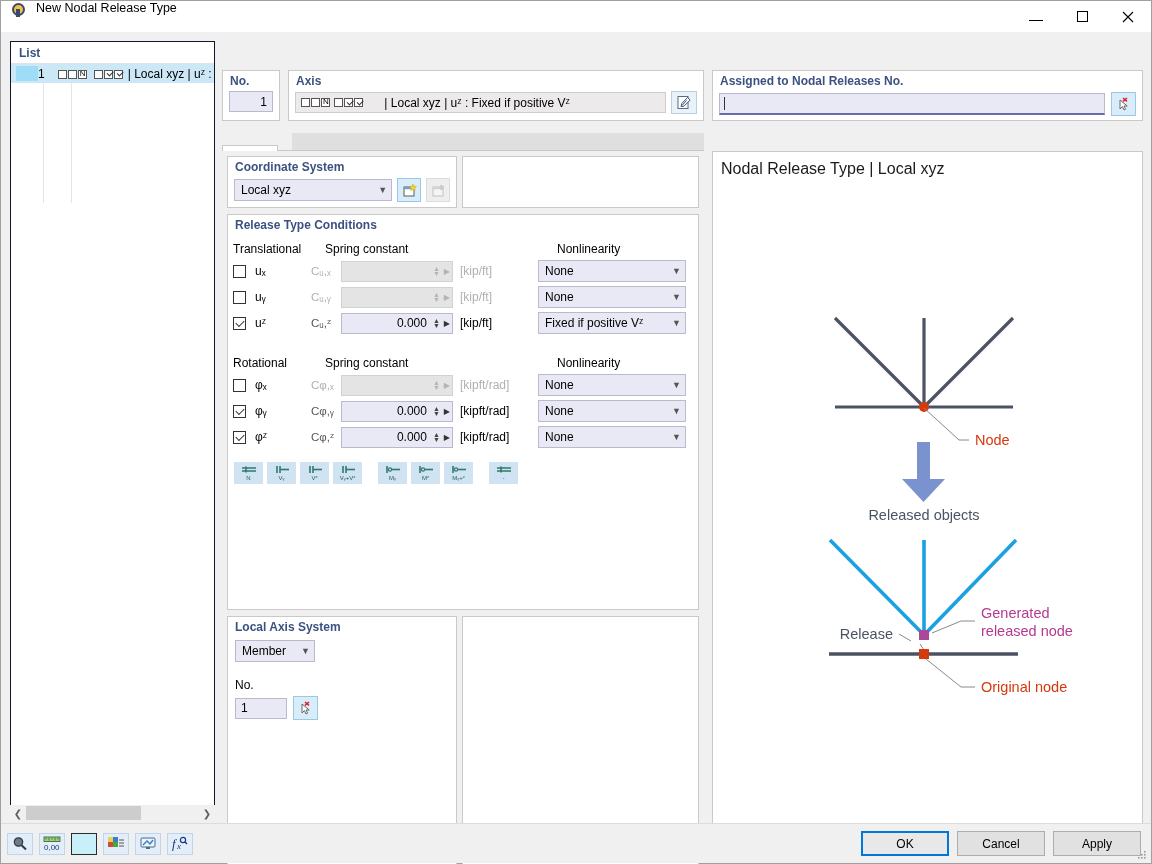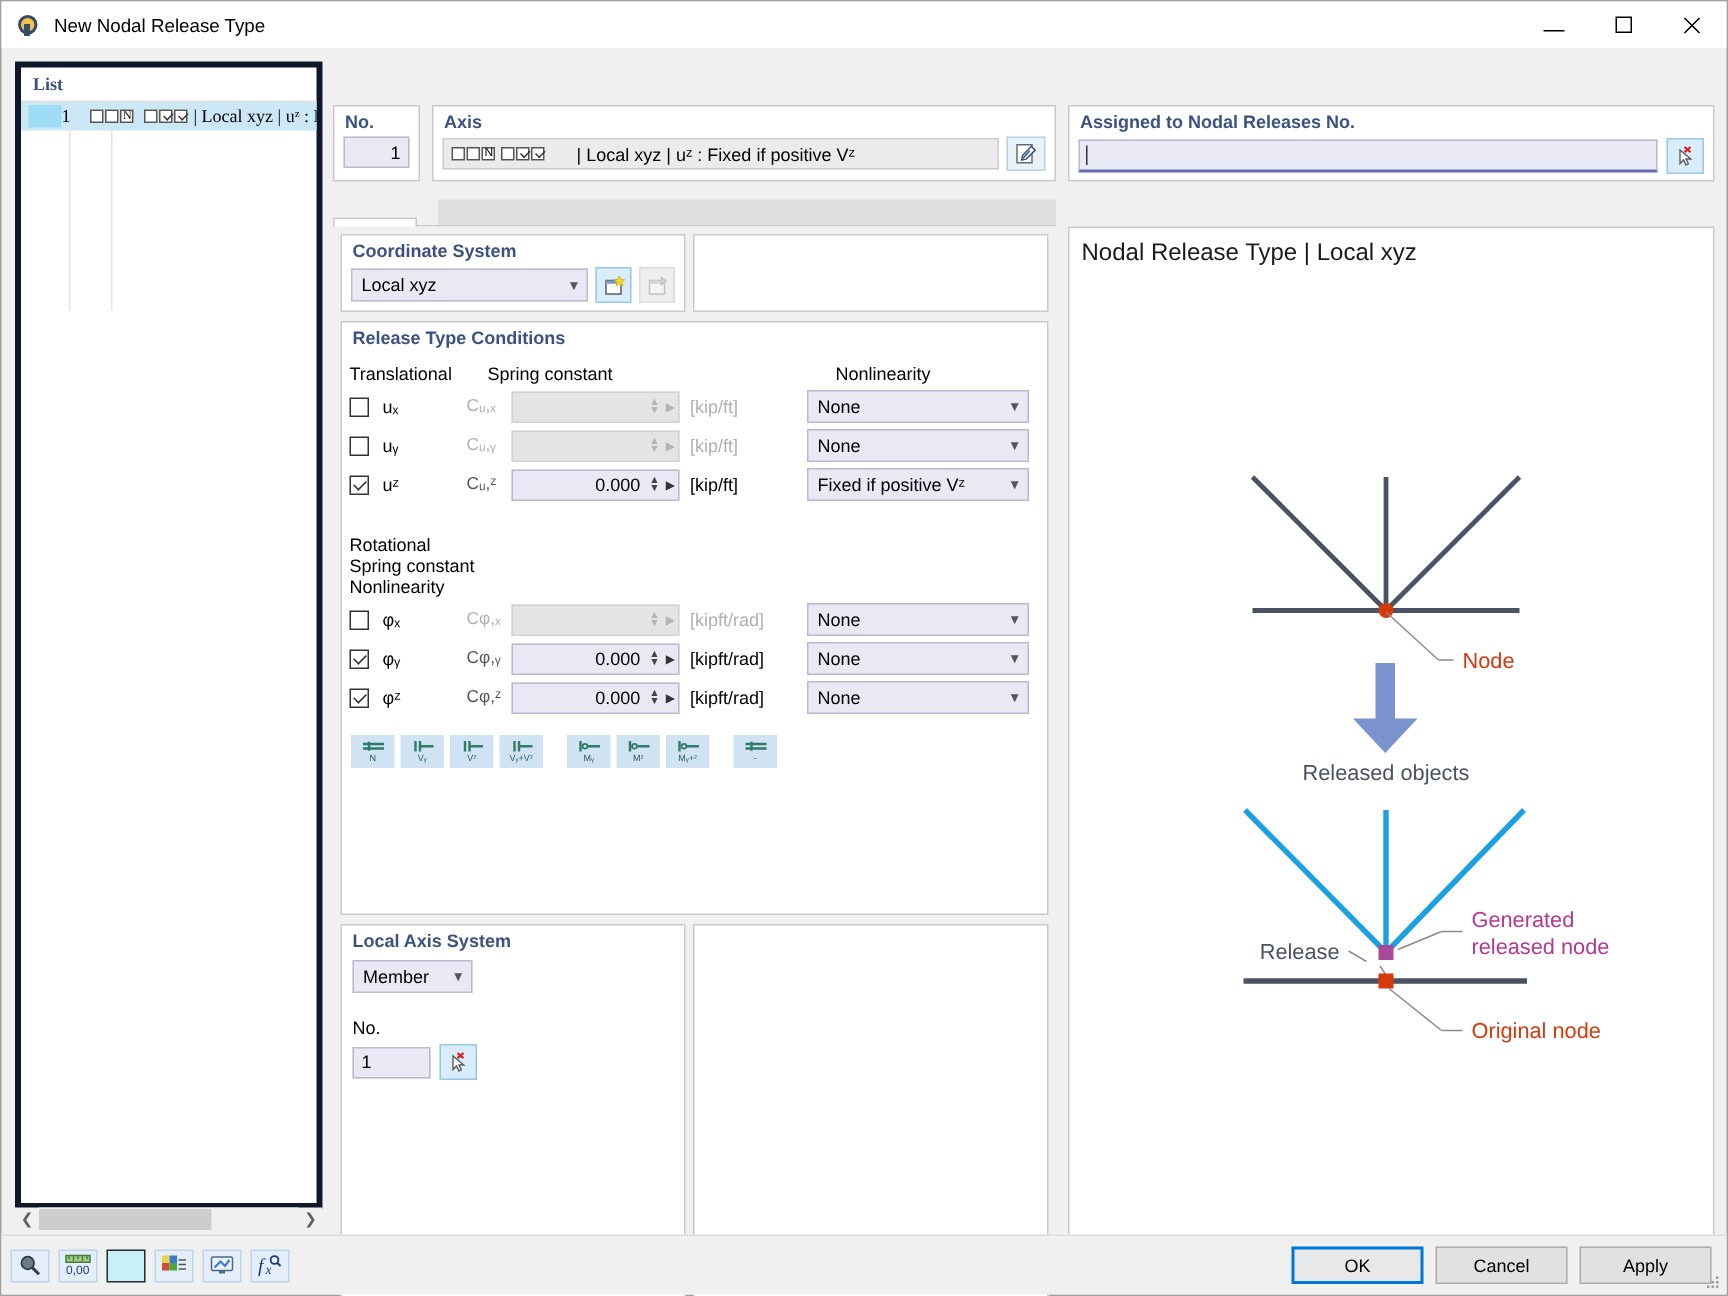--- a/index.html
+++ b/index.html
@@ -7,38 +7,38 @@
   body {
     width:1152px; height:864px;
     font-family:"Liberation Sans", sans-serif;
     font-size:12px; color:#000;
     background:#f0f0f0;
     overflow:hidden;
   }
   .window { position:absolute; inset:0; background:#f0f0f0; border:1px solid #a0a0a0; display:flex; flex-direction:column; }
 
   
-  .titlebar { height:31px; background:#ffffff; display:flex; align-items:center; flex:0 0 31px; }
+  .titlebar { height:31px; background:#ffffff; display:flex; flex:0 0 31px; }
   .title-icon { width:18px; height:18px; margin-left:9px; margin-right:8px; position:relative; }
   .title-icon .k1 { position:absolute; left:2px; top:2px; width:13px; height:13px; border-radius:50%; background:#f2c14a; border:2px solid #3a4a6b; }
   .title-icon .k2 { position:absolute; left:6px; top:8px; width:4px; height:8px; background:#3a4a6b; }
   .title-text { font-size:12.5px; color:#000; }
   .title-spacer { flex:1; }
   .win-btn { width:46px; height:31px; display:flex; align-items:center; justify-content:center; font-size:13px; color:#000; }
   .win-min { width:14px; height:1px; background:#000; display:block; margin-top:8px;}
   .win-max { width:11px; height:11px; border:1.3px solid #000; display:block; }
   .win-close svg { display:block; }
 
   
   .content { flex:1; position:relative; }
 
   .panel-label { color:#3b5280; font-weight:bold; font-size:12px; }
 
   
-  .listpanel { position:absolute; left:9px; top:9px; width:205px; height:765px; background:#fff; border:4px solid #0f172a;font-family:Liberation Serif, serif; }
+  .listpanel { position:absolute; left:9px; top:9px; width:205px; height:765px; background:#fff; border:1px solid #0f172a; }
   .list-head { padding:4px 0 3px 8px; }
   .list-head span { color:#3b5280; font-weight:bold; }
   .list-rows { position:relative; border-top:1px solid #e2e2e2; }
   .list-row { display:flex; align-items:center; height:19px; background:#cce8f7; font-size:12px; white-space:nowrap; overflow:hidden;}
   .lr-color { width:22px; height:15px; background:#9fdcf5; margin-left:5px; flex:0 0 22px;}
   .lr-num { width:22px; text-align:right; padding-right:6px; }
   .lr-div { width:1px; height:19px; background:#d8d8d8; }
   .lr-desc { padding-left:7px; }
   .list-empty-col { position:absolute; left:32px; top:19px; width:1px; height:120px; background:#e4e4e4;}
   .list-empty-col2 { position:absolute; left:60px; top:19px; width:1px; height:120px; background:#e4e4e4;}
@@ -365,21 +365,21 @@
               </span>
               <span class="play">▶</span>
             </div>
           <div class="unit">[kip/ft]</div>
           <div class="select nl">
               <span>Fixed if positive Vᶻ</span>
               <span class="chev">▼</span>
             </div>
         </div>
 
-        <div class="cond-hdr" style="margin-top:22px;flex-direction:column;">
+        <div class="cond-hdr" style="margin-top:22px;">
           <div class="c1">Rotational</div>
           <div class="c2">Spring constant</div>
           <div class="c3">Nonlinearity</div>
         </div>
 
         <div class="cond-row">
           <div class="chk"></div>
           <div class="dof">φₓ</div>
           <div class="sym dis">Cφ,ₓ</div>
           <div class="spin dis">

